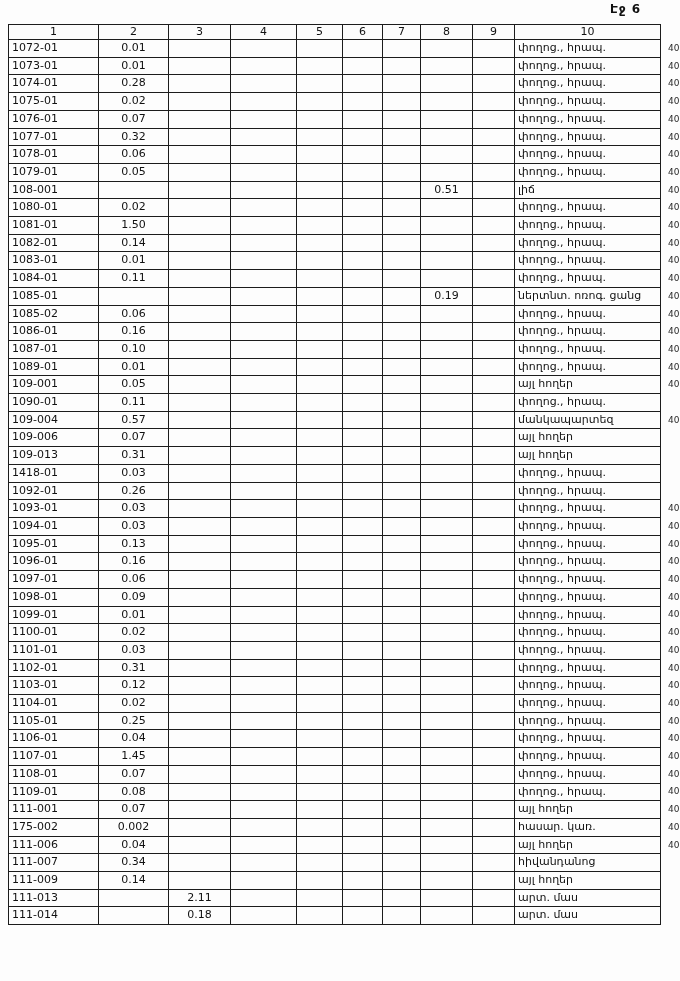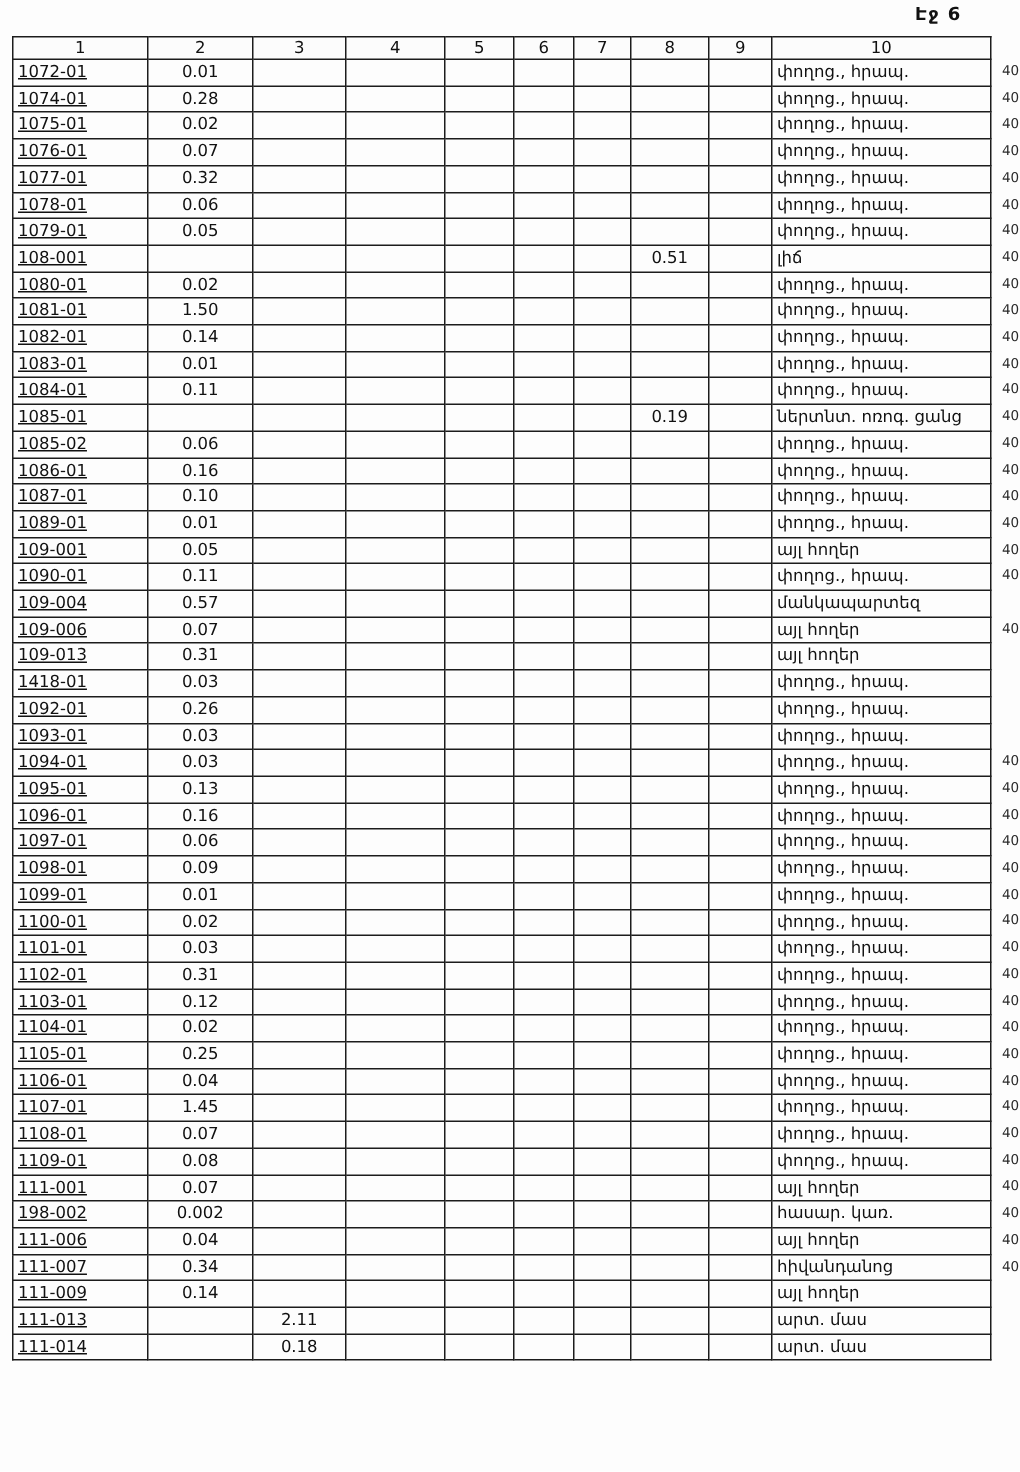--- a/index.html
+++ b/index.html
@@ -35,21 +35,21 @@
     overflow:hidden;
     white-space:nowrap;
     vertical-align:middle;
   }
   table.doc th{
     height:14px;line-height:14px;
     font-weight:normal;text-align:center;
     font-size:11px;
     background:#fcfcfc;
   }
-  td.col1{text-align:left;padding-left:5px;text-decoration:underline;}
+  td.col1{text-align:left;padding-left:5px;}
   td.col2, td.col3, td.col8{text-align:center;}
   td.col10{font-size:10.5px;text-align:left;padding-left:4px;}
   col.c1{width:90px;}
   col.c2{width:70px;}
   col.c3{width:62px;}
   col.c4{width:66px;}
   col.c5{width:46px;}
   col.c6{width:40px;}
   col.c7{width:38px;}
   col.c8{width:52px;}
@@ -106,20 +106,32 @@
           <td class="col3"></td>
           <td class="col4"></td>
           <td class="col5"></td>
           <td class="col6"></td>
           <td class="col7"></td>
           <td class="col8"></td>
           <td class="col9"></td>
           <td class="col10">փողոց., հրապ.</td>
         </tr>
         <tr>
+          <td class="col1">1073-01</td>
+          <td class="col2">0.01</td>
+          <td class="col3"></td>
+          <td class="col4"></td>
+          <td class="col5"></td>
+          <td class="col6"></td>
+          <td class="col7"></td>
+          <td class="col8"></td>
+          <td class="col9"></td>
+          <td class="col10">փողոց., հրապ.</td>
+        </tr>
+        <tr>
           <td class="col1">1074-01</td>
           <td class="col2">0.28</td>
           <td class="col3"></td>
           <td class="col4"></td>
           <td class="col5"></td>
           <td class="col6"></td>
           <td class="col7"></td>
           <td class="col8"></td>
           <td class="col9"></td>
           <td class="col10">փողոց., հրապ.</td>
@@ -610,21 +622,21 @@
           <td class="col3"></td>
           <td class="col4"></td>
           <td class="col5"></td>
           <td class="col6"></td>
           <td class="col7"></td>
           <td class="col8"></td>
           <td class="col9"></td>
           <td class="col10">այլ հողեր</td>
         </tr>
         <tr>
-          <td class="col1">198-002</td>
+          <td class="col1">175-002</td>
           <td class="col2">0.002</td>
           <td class="col3"></td>
           <td class="col4"></td>
           <td class="col5"></td>
           <td class="col6"></td>
           <td class="col7"></td>
           <td class="col8"></td>
           <td class="col9"></td>
           <td class="col10">հասար. կառ.</td>
         </tr>

